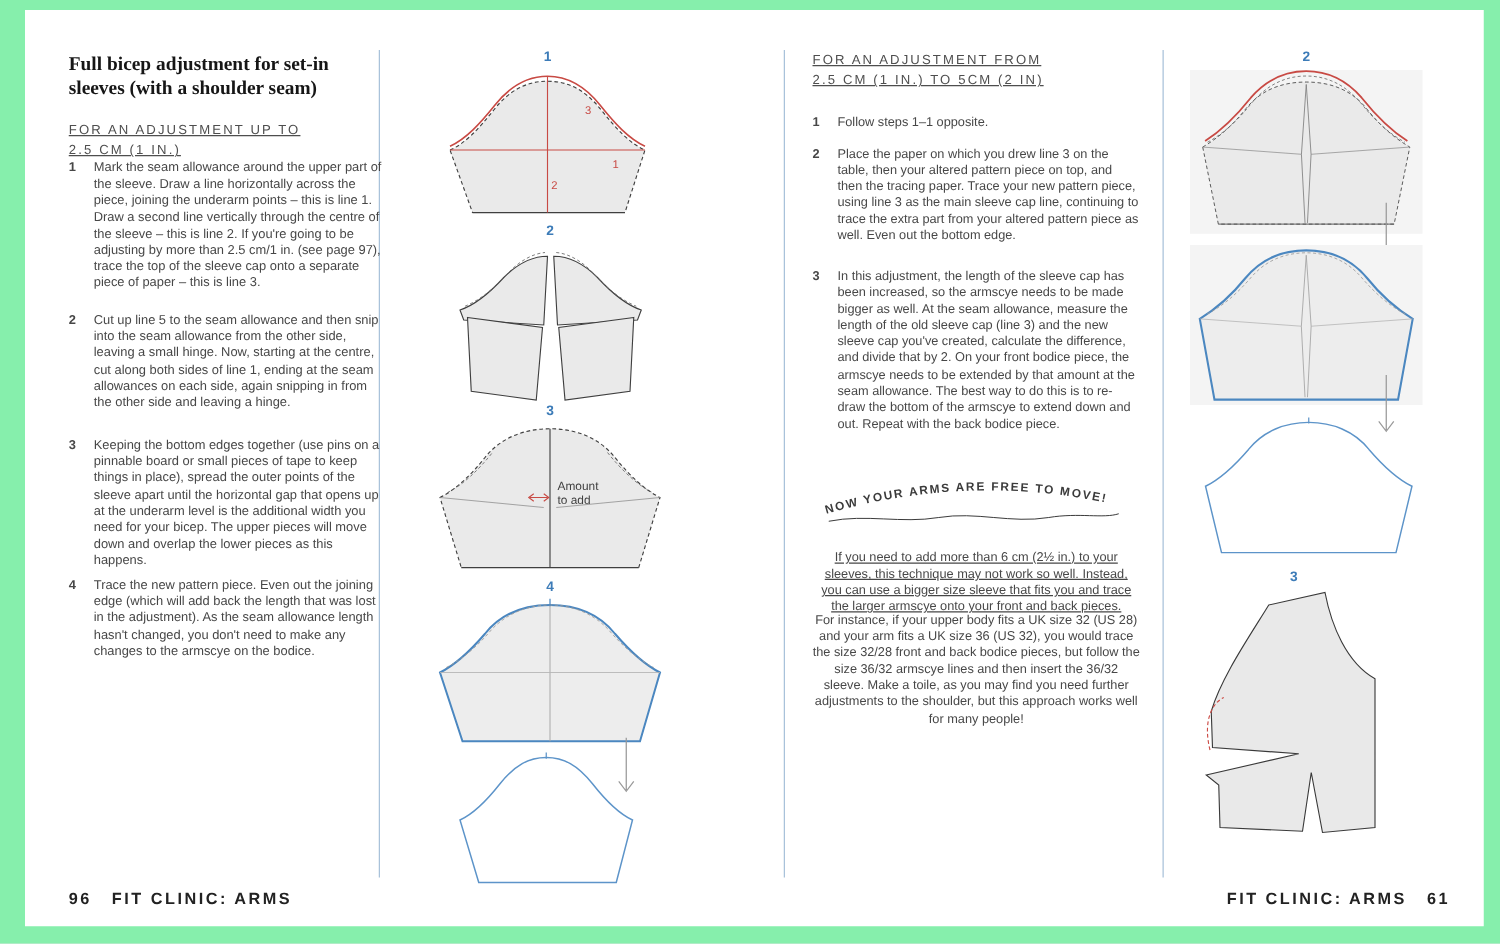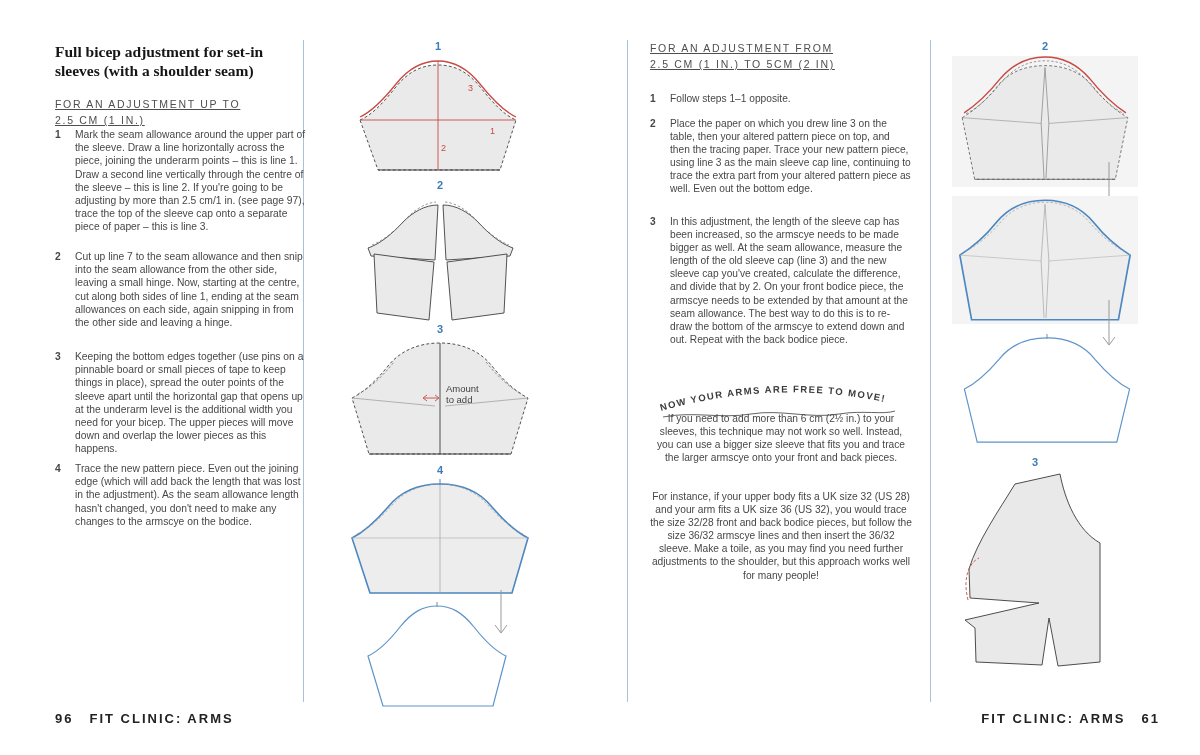--- a/index.html
+++ b/index.html
@@ -1,16 +1,16 @@
 <!DOCTYPE html>
 <html><head>
 <meta charset="utf-8">
 <style>
   html,body{margin:0;padding:0;background:#e8e8e8;}
-  .frame{position:relative;width:1200px;height:755px;background:#ffffff;overflow:hidden;
+  .frame{position:relative;width:1200px;height:755px;background:#86efac;overflow:hidden;
          font-family:"Liberation Sans",sans-serif;}
   .sheet{position:absolute;left:20px;top:8px;right:13px;bottom:14px;background:#ffffff;}
   .vrule{position:absolute;width:1px;top:40px;height:662px;background:#a9c2da;}
 
   .title{position:absolute;left:55px;top:42px;width:252px;
          font-family:"Liberation Serif",serif;font-weight:700;font-size:15.5px;
          line-height:1.24;color:#161616;}
   .subhead{position:absolute;font-size:10.5px;letter-spacing:1.7px;color:#4e4e4e;line-height:1.55;text-decoration:underline;}
   .step{position:absolute;display:flex;font-size:10.3px;line-height:13.2px;color:#474747;}
   .step .num{width:20px;flex:none;font-weight:700;}
@@ -41,21 +41,21 @@
     <div>FOR AN ADJUSTMENT UP TO</div>
     <div>2.5 CM (1 IN.)</div>
   </div>
 
   <div class="step" style="left:55px;top:128px;width:252px;">
     <div class="num">1</div>
     <div class="txt">Mark the seam allowance around the upper part of the sleeve. Draw a line horizontally across the piece, joining the underarm points – this is line 1. Draw a second line vertically through the centre of the sleeve – this is line 2. If you're going to be adjusting by more than 2.5 cm/1 in. (see page 97), trace the top of the sleeve cap onto a separate piece of paper – this is line 3.</div>
   </div>
   <div class="step" style="left:55px;top:250px;width:252px;">
     <div class="num">2</div>
-    <div class="txt">Cut up line 7 to the seam allowance and then snip into the seam allowance from the other side, leaving a small hinge. Now, starting at the centre, cut along both sides of line 1, ending at the seam allowances on each side, again snipping in from the other side and leaving a hinge.</div>
+    <div class="txt">Cut up line 5 to the seam allowance and then snip into the seam allowance from the other side, leaving a small hinge. Now, starting at the centre, cut along both sides of line 1, ending at the seam allowances on each side, again snipping in from the other side and leaving a hinge.</div>
   </div>
   <div class="step" style="left:55px;top:350px;width:252px;">
     <div class="num">3</div>
     <div class="txt">Keeping the bottom edges together (use pins on a pinnable board or small pieces of tape to keep things in place), spread the outer points of the sleeve apart until the horizontal gap that opens up at the underarm level is the additional width you need for your bicep. The upper pieces will move down and overlap the lower pieces as this happens.</div>
   </div>
   <div class="step" style="left:55px;top:462px;width:252px;">
     <div class="num">4</div>
     <div class="txt">Trace the new pattern piece. Even out the joining edge (which will add back the length that was lost in the adjustment). As the seam allowance length hasn't changed, you don't need to make any changes to the armscye on the bodice.</div>
   </div>
 
@@ -140,21 +140,21 @@
   <svg class="figure" style="left:657px;top:371px;" width="245" height="50" viewBox="0 0 245 50">
     <defs>
         <path id="arcpath" d="M4,40 Q122,6 241,34" fill="none"></path>
       </defs>
     <text style="font-size:9.5px;letter-spacing:1.4px;font-weight:700;fill:#3b3b3b;">
       <textPath href="#arcpath">NOW YOUR ARMS ARE FREE TO MOVE!</textPath>
     </text>
     <path d="M6,46 C36,40 64,48 94,43 C124,38 152,48 182,43 C206,39 226,44 238,40" stroke="#3b3b3b" stroke-width="0.8" fill="none"></path>
   </svg>
 
-  <div class="note" style="left:654px;top:412px;width:254px;">If you need to add more than 6 cm (2½ in.) to your sleeves, this technique may not work so well. Instead, you can use a bigger size sleeve that fits you and trace the larger armscye onto your front and back pieces.</div>
+  <div class="note" style="left:654px;top:440px;width:254px;text-decoration:underline;">If you need to add more than 6 cm (2½ in.) to your sleeves, this technique may not work so well. Instead, you can use a bigger size sleeve that fits you and trace the larger armscye onto your front and back pieces.</div>
   <div class="note" style="left:650px;top:490px;width:262px;">For instance, if your upper body fits a UK size 32 (US 28) and your arm fits a UK size 36 (US 32), you would trace the size 32/28 front and back bodice pieces, but follow the size 36/32 armscye lines and then insert the 36/32 sleeve. Make a toile, as you may find you need further adjustments to the shoulder, but this approach works well for many people!</div>
 
   <div class="footer" style="right:40px;">
     <span>FIT CLINIC: ARMS</span>
     <span>61</span>
   </div>
 
   <div class="dlabel" style="left:952px;top:40px;width:186px;">2</div>
   <svg class="figure panel" style="left:952px;top:56px;" width="186" height="131" viewBox="0 0 190 136">
     <path d="M9,64 C21,57 33,47 45,32 C57,17 74,10 95,10 C116,10 133,17 145,32 C157,47 169,57 181,64 L168,128 L22,128 Z" fill="#eaeaea"></path>

